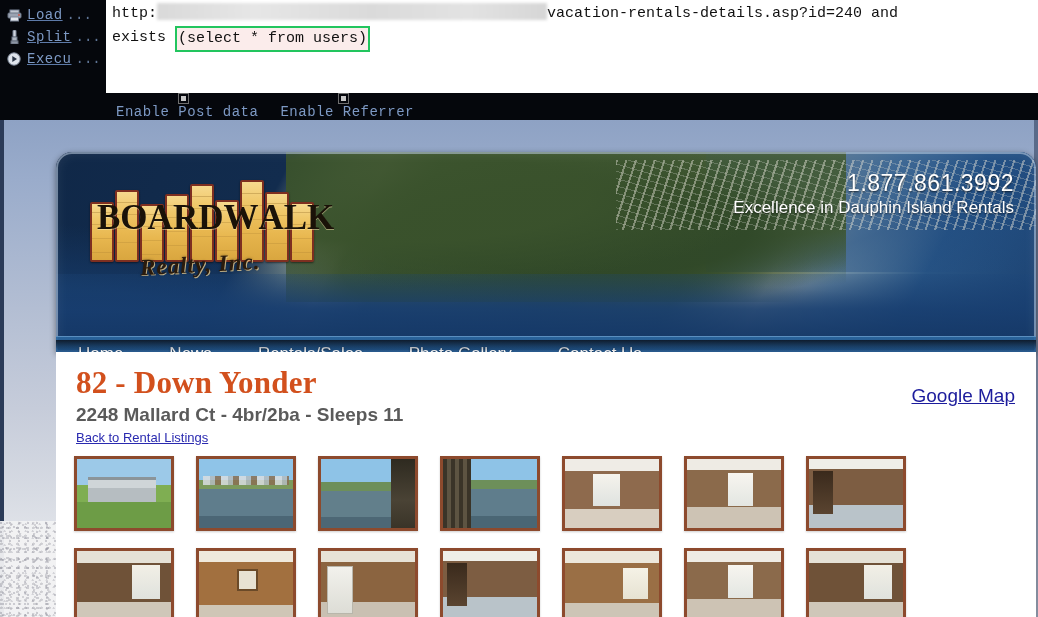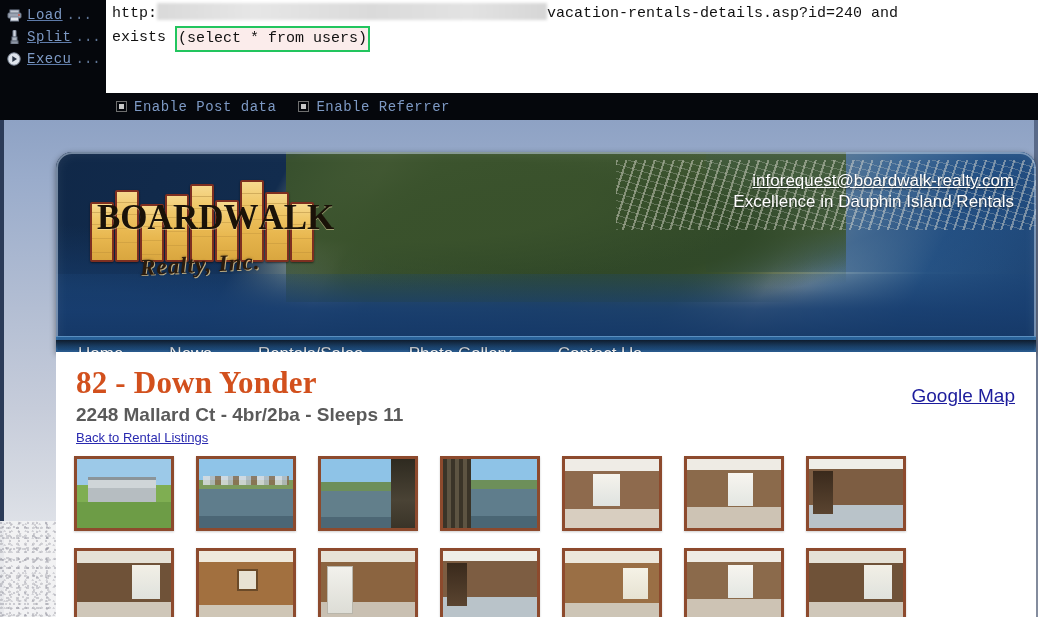--- a/index.html
+++ b/index.html
@@ -66,21 +66,21 @@
     position: relative; top: 1px;
   }
 
   
   .chk-strip {
     position: absolute; left: 106px; top: 93px; width: 932px; height: 27px;
     background: #05070c;
     display: flex; align-items: center;
     padding-left: 10px;
   }
-  .chk-item { display: flex; align-items: center; margin-right: 22px; }
+  .chk-item { display: flex; align-items: center; margin-right: 22px; flex-direction: column; }
   .chk-box {
     width: 11px; height: 11px; background: #c8c8c8;
     border: 1px solid #6f6f6f; margin-right: 7px;
     box-shadow: inset 0 0 0 2px #05070c;
   }
   .chk-label {
     color: #7d99c4; font-family: "Liberation Mono", monospace;
     font-size: 14px; letter-spacing: .5px; white-space: nowrap;
   }
 
@@ -514,21 +514,21 @@
               <span>W</span>
               <span>A</span>
               <span>L</span>
               <span>K</span>
             </div>
           </div>
           <div class="logo-sub">Realty, Inc.</div>
         </div>
 
         <div class="contact">
-          <div class="c-mail">inforequest@boardwalk-realty.com</div>
+          <div class="c-phone">1.877.861.3992</div>
           <div class="c-tag">Excellence in Dauphin Island Rentals</div>
         </div>
 
         <div class="nav">
           <a href="#">Home</a>
           <a href="#">News</a>
           <a href="#">Rentals/Sales</a>
           <a href="#">Photo Gallery</a>
           <a href="#">Contact Us</a>
         </div>

